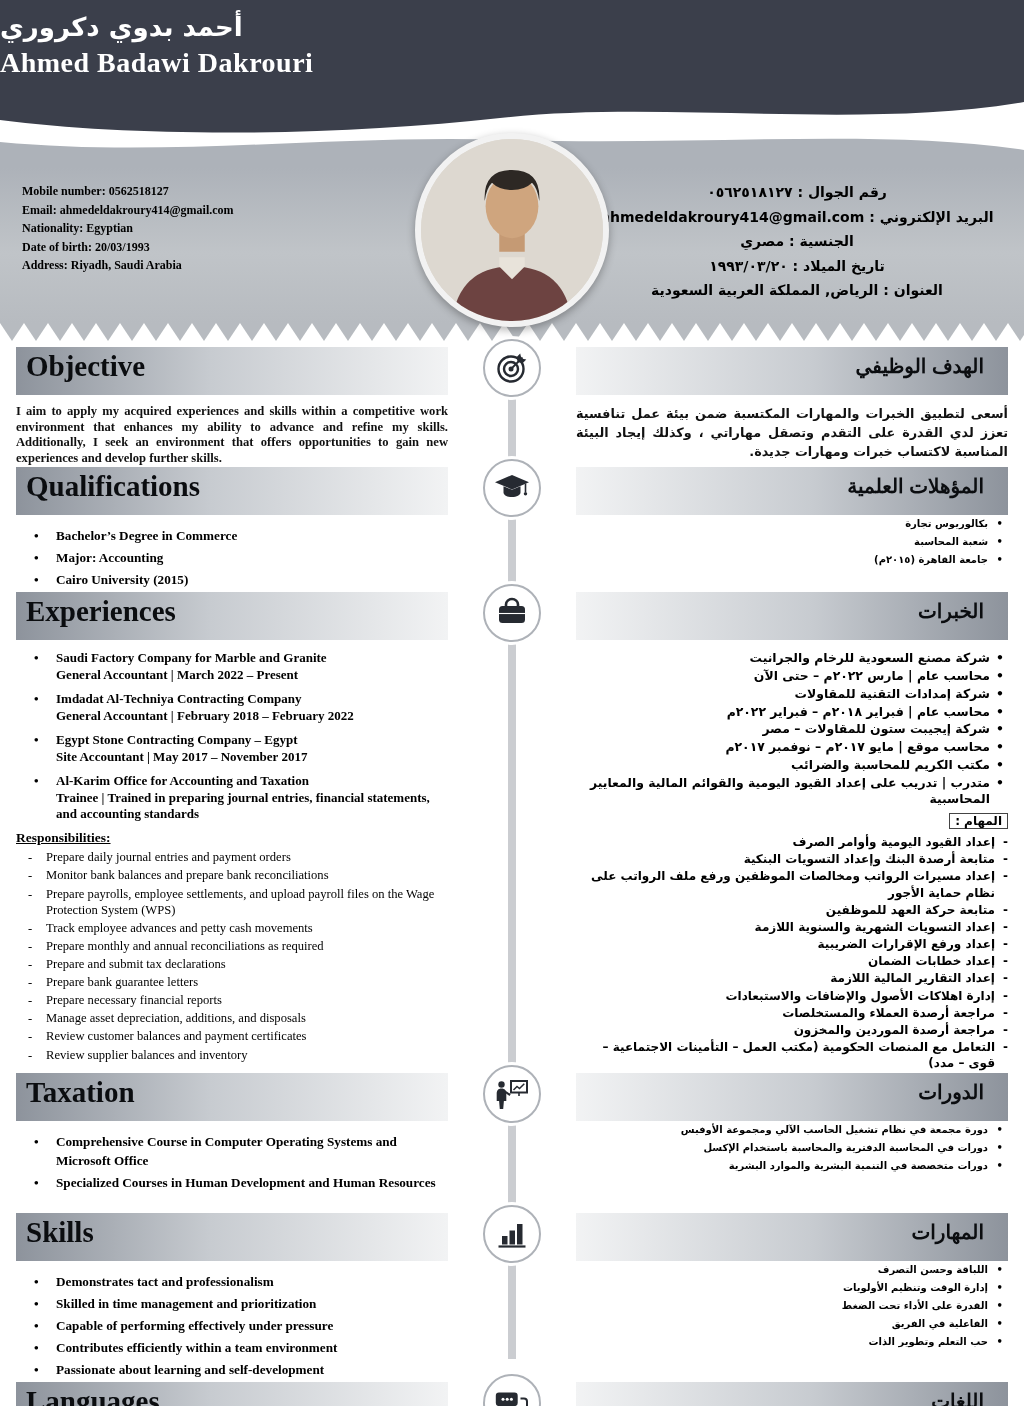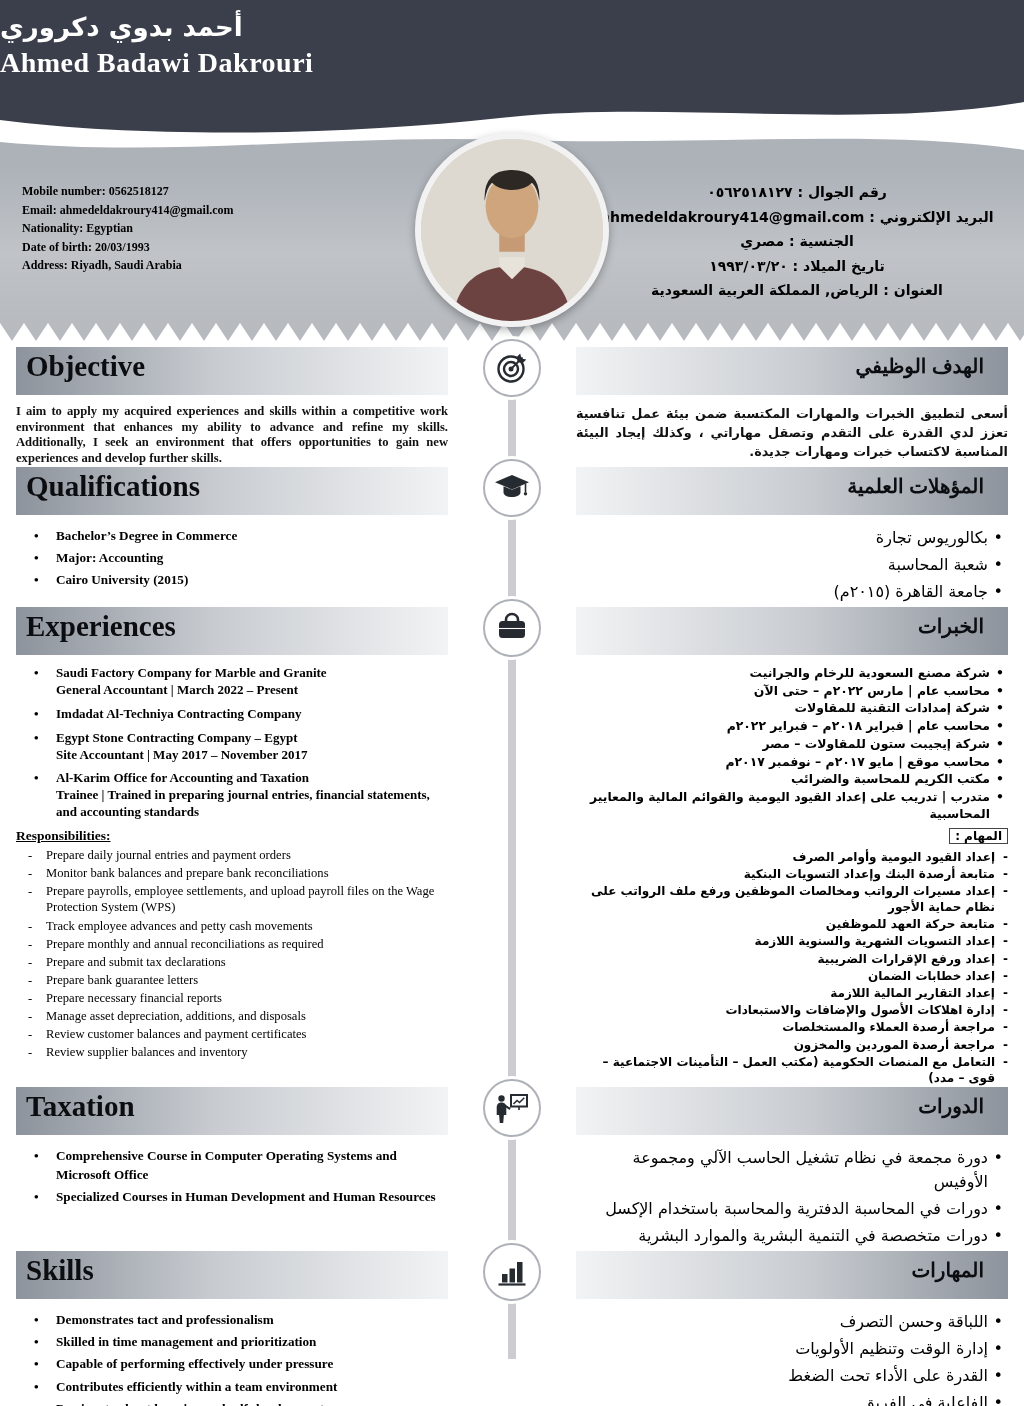--- a/index.html
+++ b/index.html
@@ -55,22 +55,22 @@
           background:linear-gradient(270deg,#8d939c 0%,#c7cbd0 45%,#f2f3f4 100%)}
 
   .obj-en{margin-top:9px;font-size:12.6px;font-weight:bold;line-height:1.25;text-align:justify;color:#111}
   .obj-ar{margin-top:9px;font-family:"DejaVu Sans",sans-serif;font-size:12.8px;font-weight:bold;
           line-height:1.5;text-align:justify;color:#111}
 
   ul.blist{list-style:none;margin-top:11px;font-size:13.2px;font-weight:bold;line-height:1.45}
   ul.blist li{position:relative;padding-left:40px;margin-bottom:3px}
   ul.blist li::before{content:"•";position:absolute;left:18px}
 
-  ul.blist-ar{list-style:none;margin-top:11px;font-family:"DejaVu Sans",sans-serif;
-          font-size:16px;font-weight:normal;line-height:1.5}
+  ul.blist-ar{list-style:none;margin-top:1px;font-family:"DejaVu Sans",sans-serif;
+          font-size:10px;font-weight:bold;line-height:1.5}
   ul.blist-ar li{position:relative;padding-right:20px;margin-bottom:3px}
   ul.blist-ar li::before{content:"•";position:absolute;right:5px}
 
   ul.exp-list{list-style:none;margin-top:10px;font-size:13px;font-weight:bold;line-height:1.3}
   ul.exp-list li{position:relative;padding-left:40px;margin-bottom:7px}
   ul.exp-list li::before{content:"•";position:absolute;left:18px}
 
   ul.exp-list-ar{list-style:none;margin-top:10px;font-family:"DejaVu Sans",sans-serif;
           font-size:12.4px;font-weight:bold;line-height:1.35}
   ul.exp-list-ar li{position:relative;padding-right:18px;margin-bottom:1px}
@@ -201,20 +201,21 @@
     <section class="section sec-experiences">
       <div class="cell-left">
         <h2 class="bar-en">Experiences</h2>
         <ul class="exp-list">
           <li>
             <div>Saudi Factory Company for Marble and Granite</div>
             <div>General Accountant | March 2022 – Present</div>
           </li>
           <li>
             <div>Imdadat Al-Techniya Contracting Company</div>
+            <div>General Accountant | February 2018 – February 2022</div>
           </li>
           <li>
             <div>Egypt Stone Contracting Company – Egypt</div>
             <div>Site Accountant | May 2017 – November 2017</div>
           </li>
           <li>
             <div>Al-Karim Office for Accounting and Taxation</div>
             <div>Trainee | Trained in preparing journal entries, financial statements, and accounting standards</div>
           </li>
         </ul>

